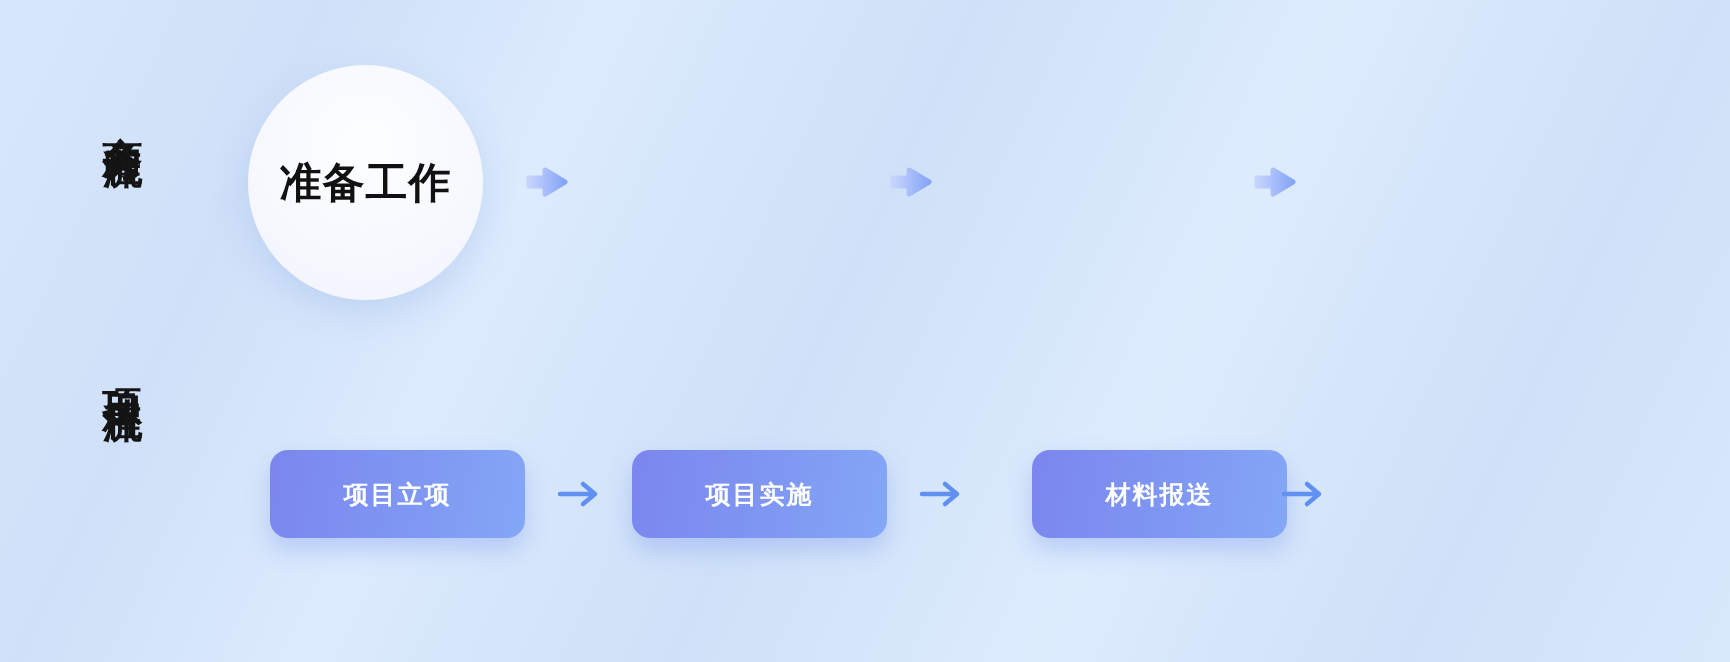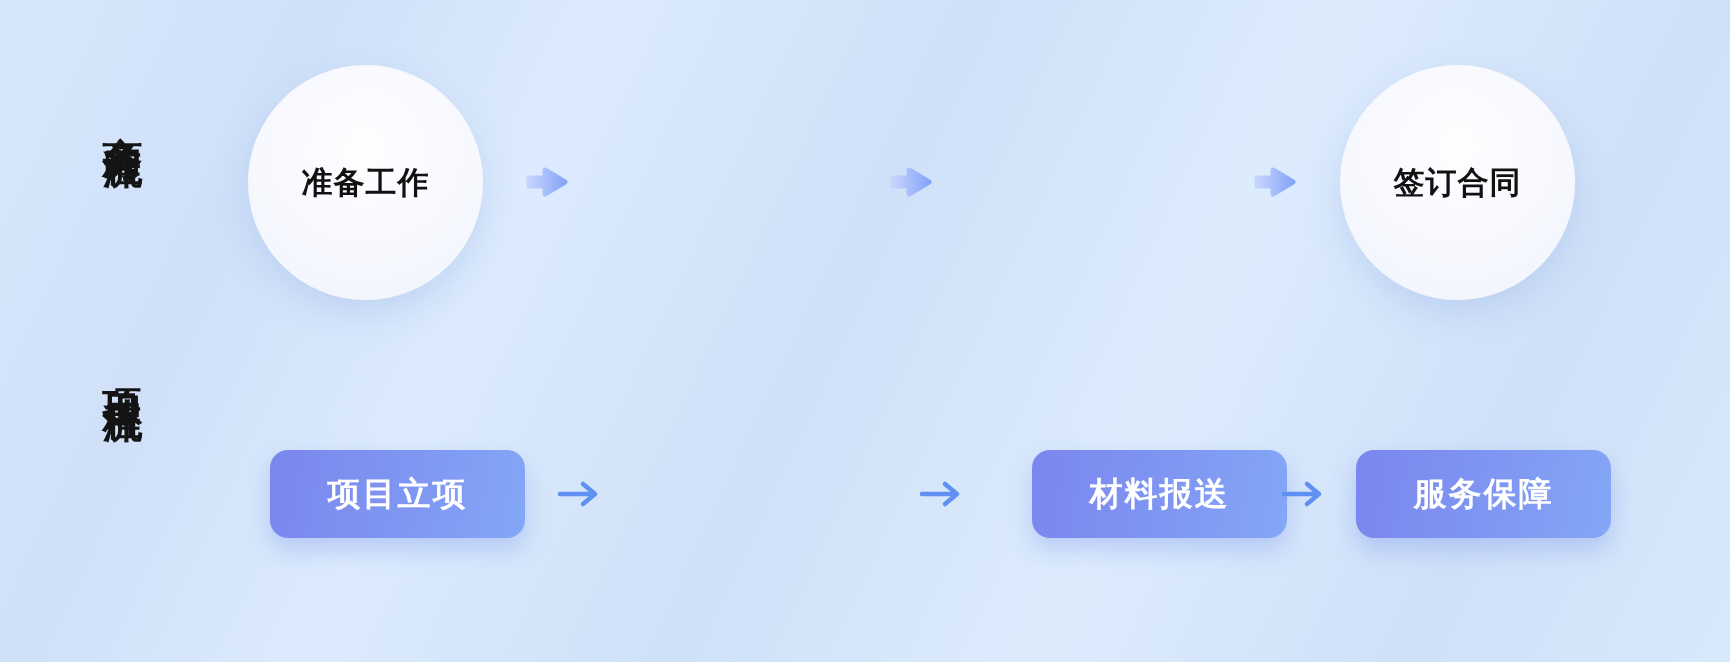--- a/index.html
+++ b/index.html
@@ -50,21 +50,21 @@
     justify-content: center;
     background: radial-gradient(circle at 50% 35%, #fdfeff 0%, #f6f8fe 60%, #eff3fc 100%);
     box-shadow: 0 14px 34px rgba(140, 170, 225, 0.30);
   }
   .circle-1 { left: 248px; }
   .circle-2 { left: 612px; }
   .circle-3 { left: 976px; }
   .circle-4 { left: 1340px; }
 
   .step-circle .step-text {
-    font-size: 31px;
+    font-size: 42px;
     font-weight: 700;
     color: #111111;
     letter-spacing: 1px;
     white-space: nowrap;
   }
 
   
   .chunky-arrow {
     position: absolute;
     top: 162px;
@@ -87,21 +87,21 @@
     justify-content: center;
     background: linear-gradient(100deg, #7b86ee 0%, #7f97f2 55%, #84a7f6 100%);
     box-shadow: 0 12px 24px rgba(100, 130, 235, 0.30);
   }
   .pill-1 { left: 270px; }
   .pill-2 { left: 632px; }
   .pill-3 { left: 994px; margin-left: 38px; }
   .pill-4 { left: 1356px; }
 
   .step-pill .pill-text {
-    font-size: 33px;
+    font-size: 25px;
     font-weight: 700;
     color: #ffffff;
     letter-spacing: 2px;
     white-space: nowrap;
   }
 
   
   .thin-arrow {
     position: absolute;
     top: 479px;
@@ -145,44 +145,41 @@
 
   <svg class="chunky-arrow chunky-2" viewBox="0 0 46 40">
     <path d="M5 16 H21 V8 L41 20 L21 32 V24 H5 Z" fill="url(#chunkyGrad)" stroke="url(#chunkyGrad)" stroke-width="5" stroke-linejoin="round"></path>
   </svg>
 
 
   <svg class="chunky-arrow chunky-3" viewBox="0 0 46 40">
     <path d="M5 16 H21 V8 L41 20 L21 32 V24 H5 Z" fill="url(#chunkyGrad)" stroke="url(#chunkyGrad)" stroke-width="5" stroke-linejoin="round"></path>
   </svg>
 
-  <div class="step-circle circle-4">
-    <span class="step-text">签订合同</span>
-  </div>
 
   <div class="flow-label label-project">项目流程</div>
 
   <div class="step-pill pill-1">
     <span class="pill-text">项目立项</span>
   </div>
 
   <svg class="thin-arrow thin-1" viewBox="0 0 44 30">
     <path d="M4 15 H38 M27 5 L39 15 L27 25" fill="none" stroke="#5f90f2" stroke-width="4.5" stroke-linecap="round" stroke-linejoin="round"></path>
   </svg>
 
+  <div class="step-pill pill-2">
+    <span class="pill-text">项目实施</span>
+  </div>
 
   <svg class="thin-arrow thin-2" viewBox="0 0 44 30">
     <path d="M4 15 H38 M27 5 L39 15 L27 25" fill="none" stroke="#5f90f2" stroke-width="4.5" stroke-linecap="round" stroke-linejoin="round"></path>
   </svg>
 
   <div class="step-pill pill-3">
     <span class="pill-text">材料报送</span>
   </div>
 
   <svg class="thin-arrow thin-3" viewBox="0 0 44 30">
     <path d="M4 15 H38 M27 5 L39 15 L27 25" fill="none" stroke="#5f90f2" stroke-width="4.5" stroke-linecap="round" stroke-linejoin="round"></path>
   </svg>
 
-  <div class="step-pill pill-4">
-    <span class="pill-text">服务保障</span>
-  </div>
 
 </div>
 
 </body></html>

